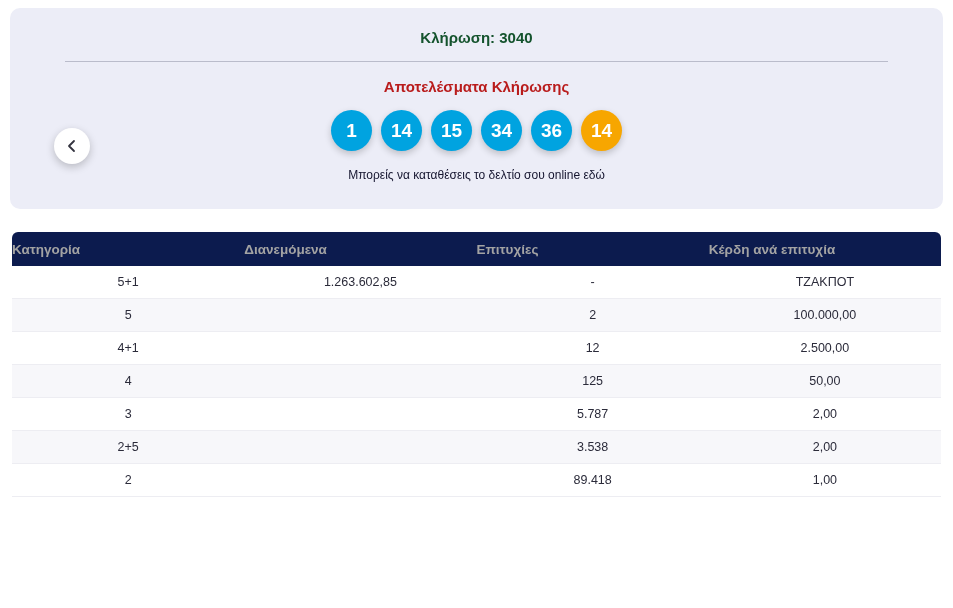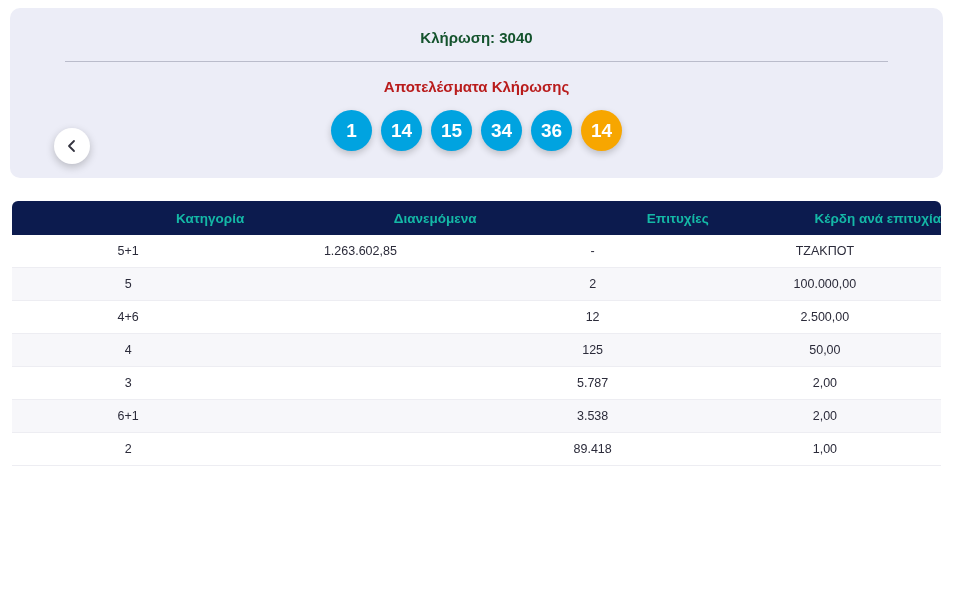--- a/index.html
+++ b/index.html
@@ -88,25 +88,25 @@
   .table-wrap { margin: 23px 12px 0; }
   table {
     width: 100%;
     border-collapse: separate;
     border-spacing: 0;
     font-size: 12.5px;
     color: #2b2b3a;
   }
   thead th {
     background: var(--table-header-bg, #0c1b4e);
-    color: #14b8a6;
+    color: #a3a3a3;
     font-weight: bold;
     font-size: 13.5px;
     height: 34px;
-    text-align: right;
+    text-align: left;
     width: 25%;
   }
   thead th:first-child { border-top-left-radius: 6px; }
   thead th:last-child  { border-top-right-radius: 6px; }
   tbody td {
     height: 33px;
     text-align: center;
     border-bottom: 1px solid #ededf2;
     background: #ffffff;
   }
@@ -137,20 +137,21 @@
 
   <div class="balls">
       <div class="ball">1</div>
       <div class="ball">14</div>
       <div class="ball">15</div>
       <div class="ball">34</div>
       <div class="ball">36</div>
       <div class="ball bonus">14</div>
     </div>
 
+  <div class="online-line">Μπορείς να καταθέσεις το δελτίο σου online εδώ</div>
 </div>
 
 <div class="table-wrap">
   <table>
     <thead>
       <tr>
           <th>Κατηγορία</th>
           <th>Διανεμόμενα</th>
           <th>Επιτυχίες</th>
           <th>Κέρδη ανά επιτυχία</th>
@@ -163,39 +164,39 @@
           <td>-</td>
           <td>ΤΖΑΚΠΟΤ</td>
         </tr>
         <tr>
           <td>5</td>
           <td></td>
           <td>2</td>
           <td>100.000,00</td>
         </tr>
         <tr>
-          <td>4+6</td>
+          <td>4+1</td>
           <td></td>
           <td>12</td>
           <td>2.500,00</td>
         </tr>
         <tr>
           <td>4</td>
           <td></td>
           <td>125</td>
           <td>50,00</td>
         </tr>
         <tr>
           <td>3</td>
           <td></td>
           <td>5.787</td>
           <td>2,00</td>
         </tr>
         <tr>
-          <td>6+1</td>
+          <td>2+5</td>
           <td></td>
           <td>3.538</td>
           <td>2,00</td>
         </tr>
         <tr>
           <td>2</td>
           <td></td>
           <td>89.418</td>
           <td>1,00</td>
         </tr>

